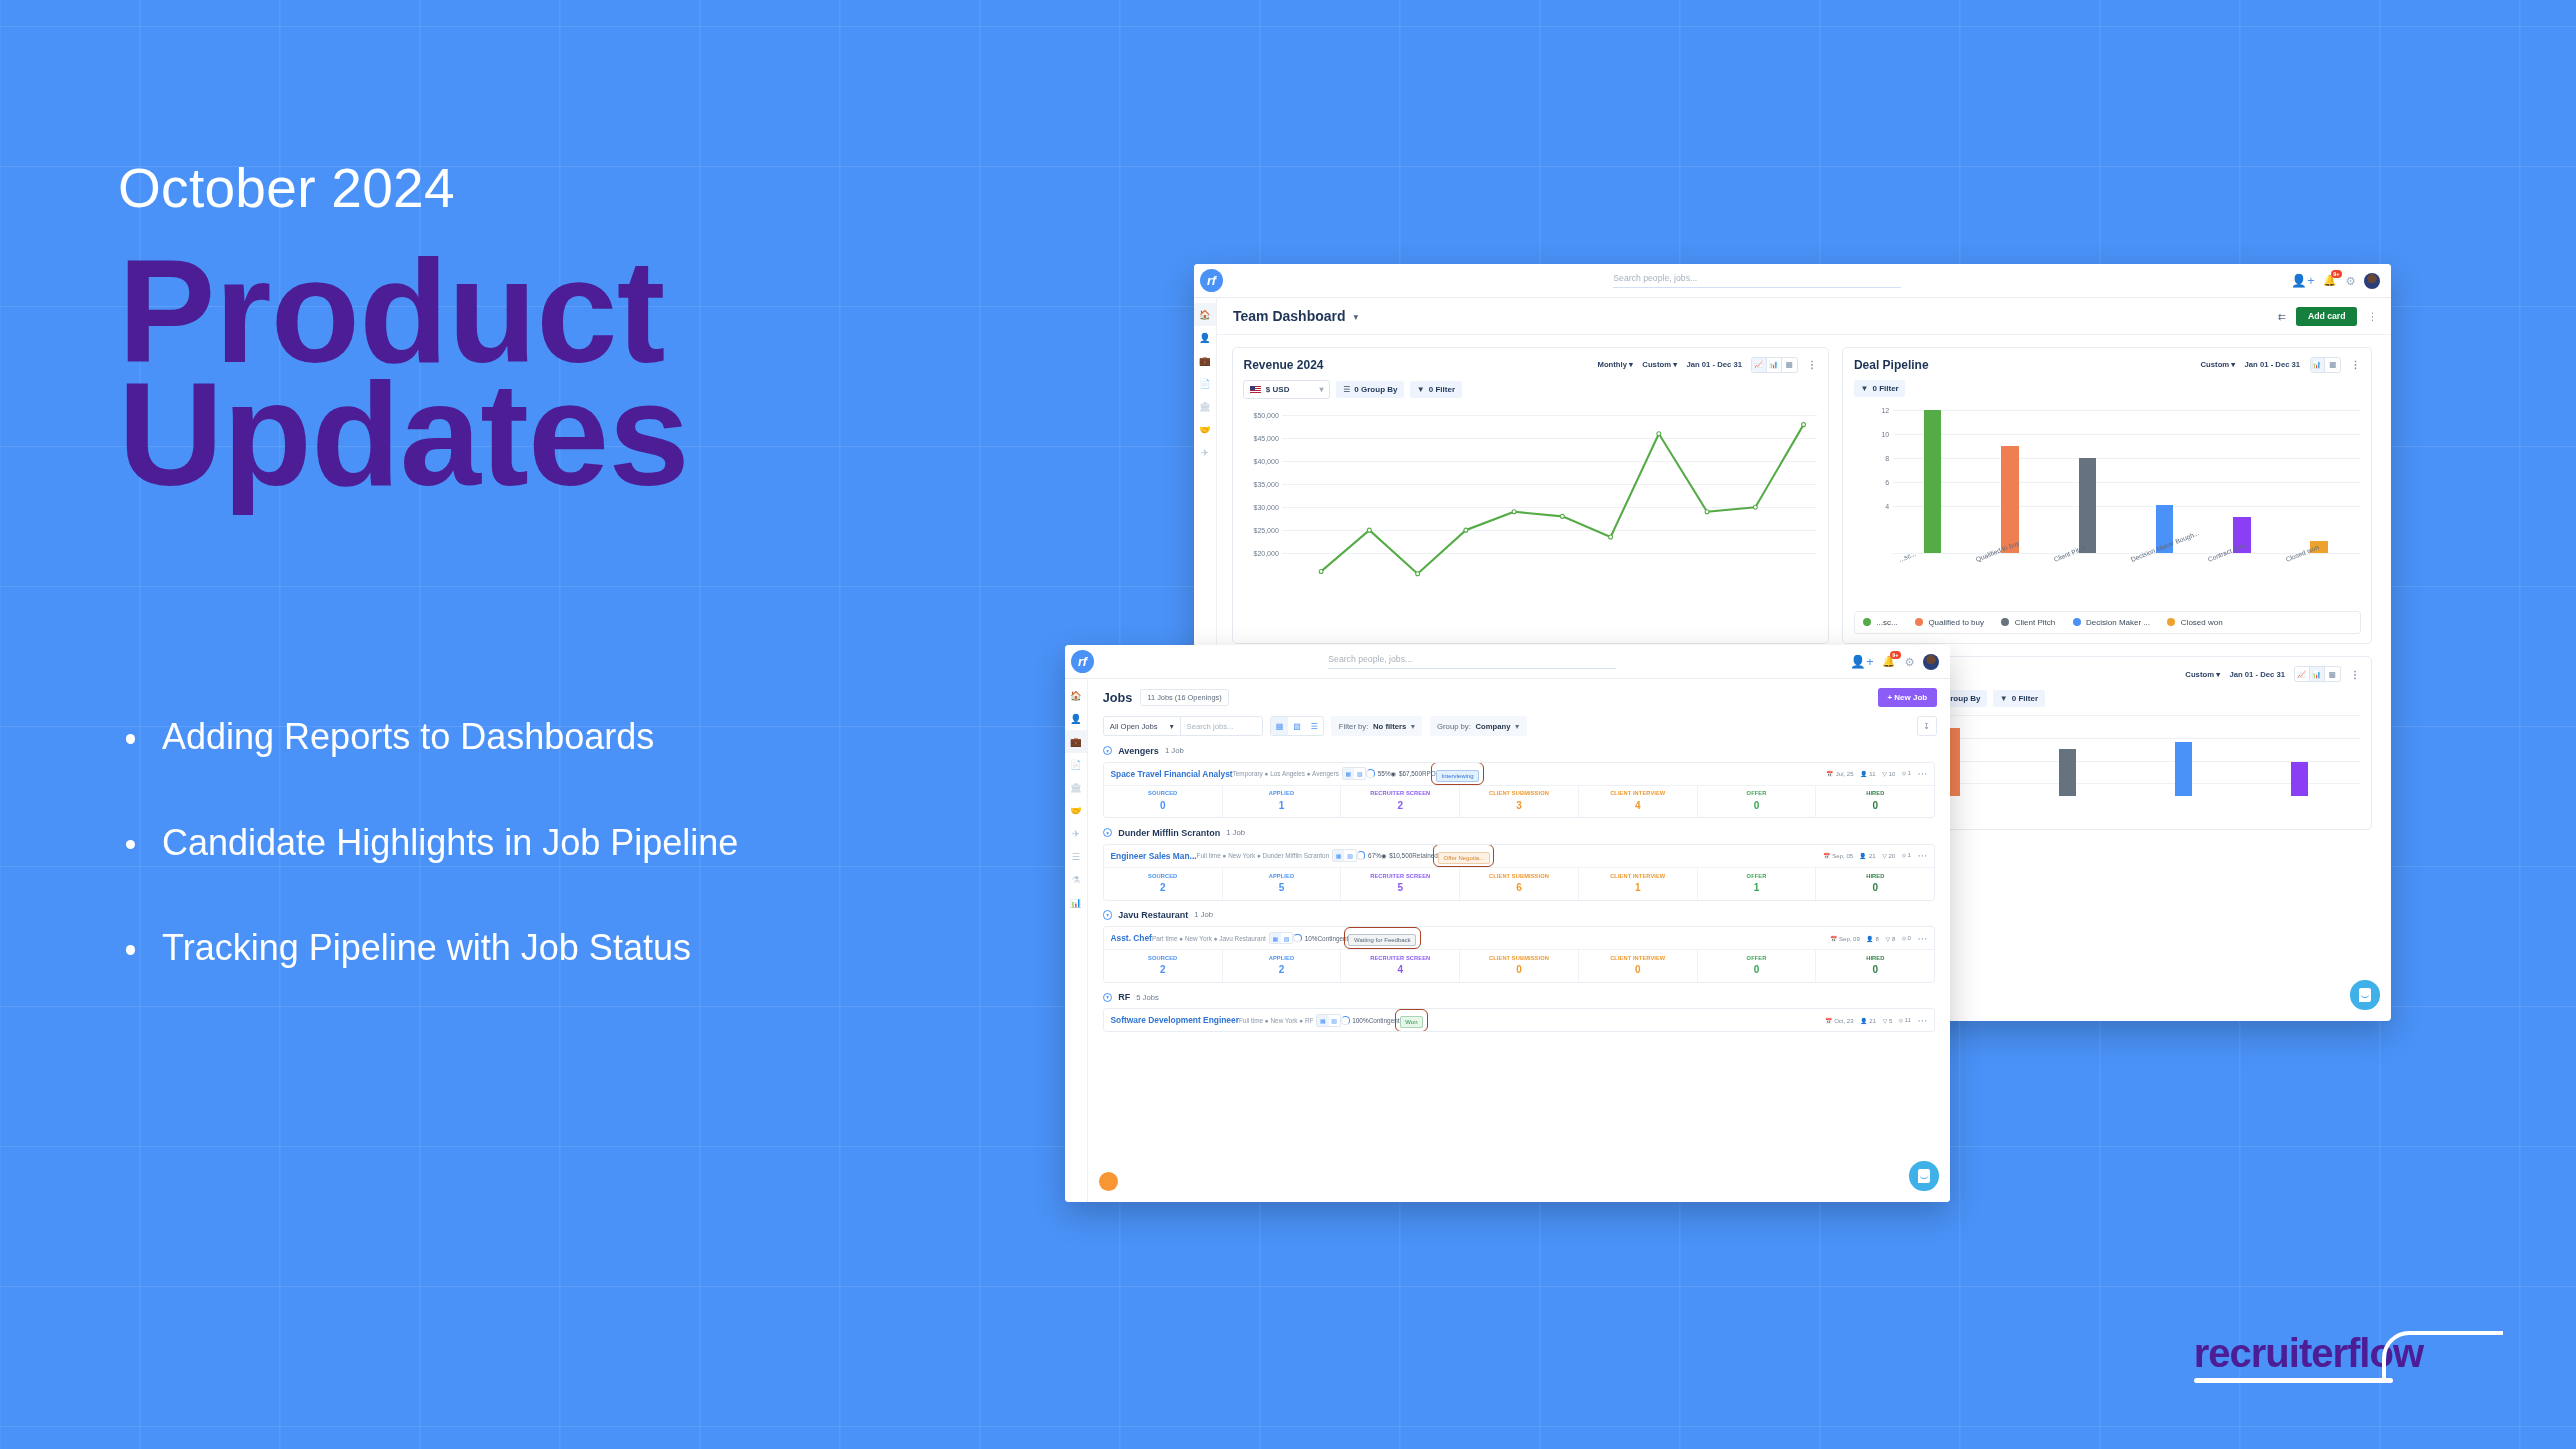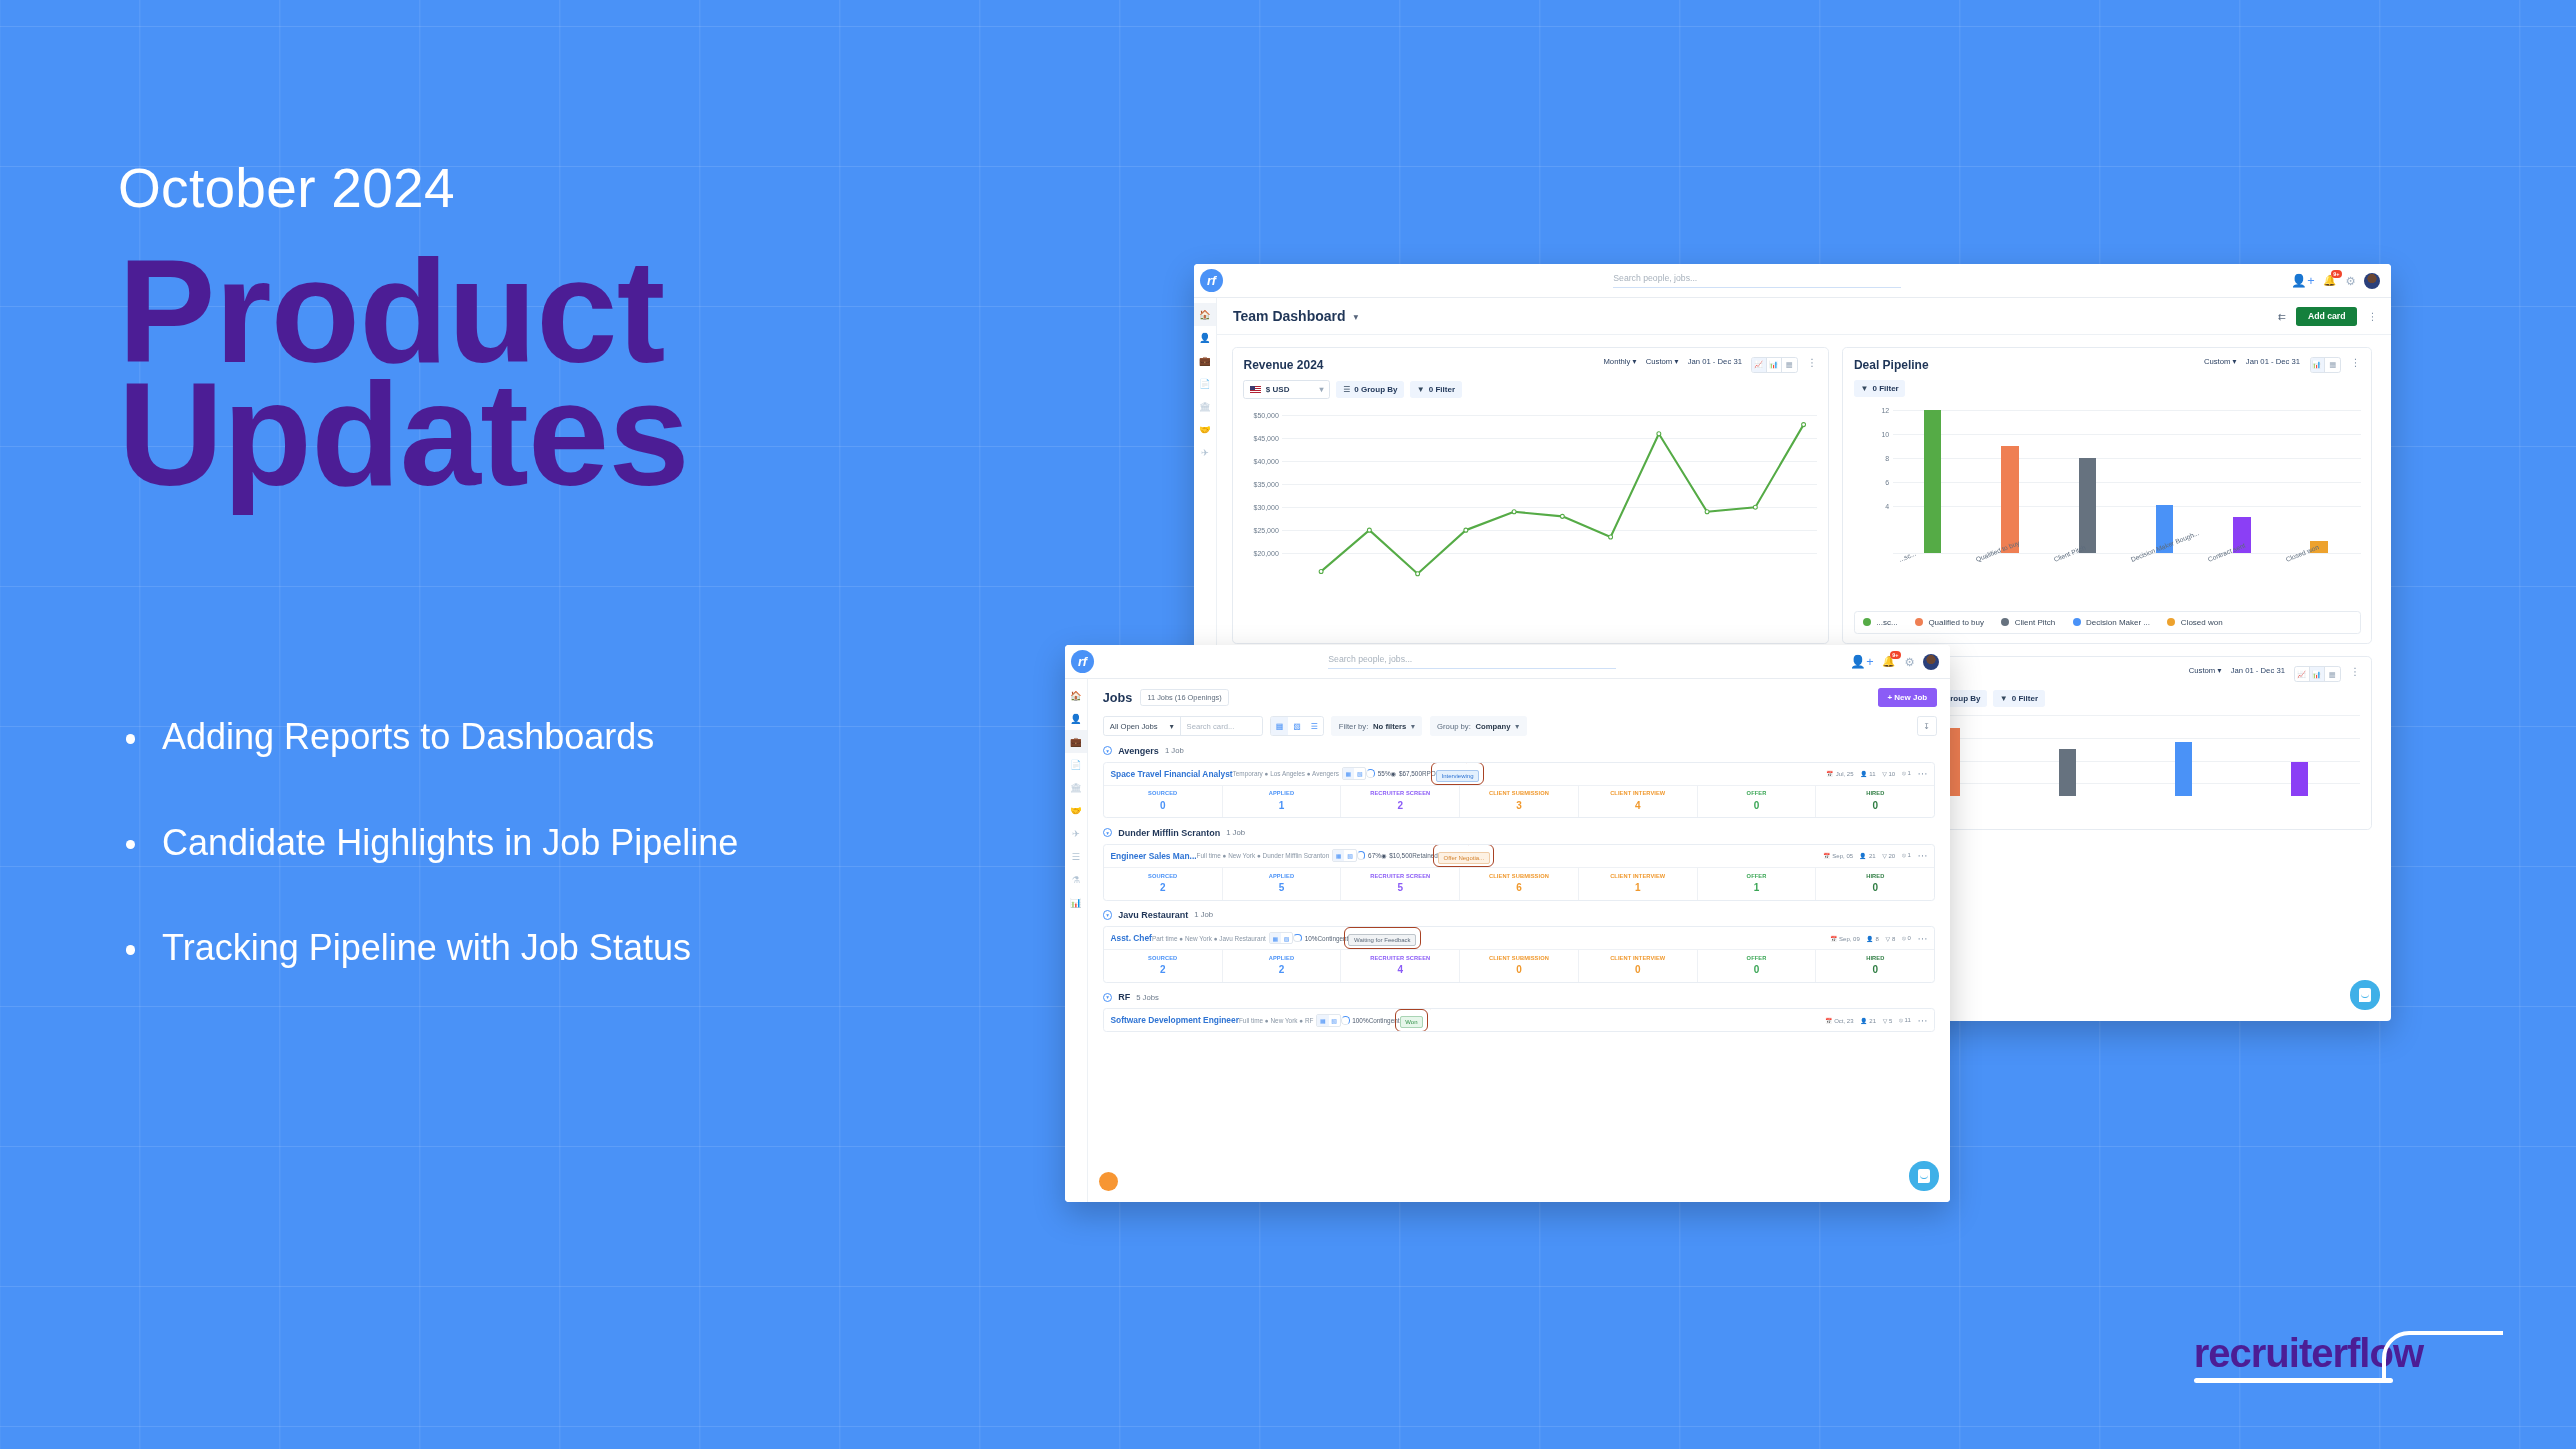--- a/index.html
+++ b/index.html
@@ -98,21 +98,21 @@
     background: #15803d; color: #fff; font-size: 8.7px; font-weight: 700;
     padding: 4.7px 11.4px; border-radius: 2.7px;
   }
   .kebab { color: #8193a8; font-size: 10px; letter-spacing: 0; }
   #dash .hr { height:0.7px; background:#edf1f5; margin: 8px 0 0 0; }
   #dash .cards { display: flex; gap: 13.4px; padding: 12px 14.8px; }
   .card { background:#fff; border:0.7px solid #e6ebf1; border-radius:4.7px; padding: 9.4px 10.7px; }
 
   .card .chead { display:flex; align-items:center; }
   .card .ctitle { font-size: 12px; font-weight: 700; color:#1f3557; }
-  .card .cmeta { margin-left:auto; display:flex; align-items:flex-start; gap:9.4px; font-size:7.7px; color:#2d4263; font-weight:400; }
+  .card .cmeta { margin-left:auto; display:flex; align-items:center; gap:9.4px; font-size:7.7px; color:#2d4263; font-weight:700; }
   .card .cmeta .lite { color:#30476a; }
   .segbtns { display:flex; border:0.7px solid #dde4ec; border-radius:2.7px; overflow:hidden; }
   .segbtns span { width:14.8px; height:13.4px; display:flex; align-items:center; justify-content:center; font-size:7.4px; color:#9aa9ba; border-right:0.7px solid #dde4ec; }
   .segbtns span:last-child { border-right:none; }
   .segbtns span.on { background:#eef4fd; color:#4a92f7; }
 
   .filterrow { display:flex; align-items:center; gap:6px; margin-top:7.4px; }
   .currency { display:flex; align-items:center; gap:4.7px; border:0.7px solid #dde4ec; border-radius:2.7px; padding:4px 6px; font-size:8px; font-weight:700; color:#2b3f5c; min-width:87px; }
   .flag { width:10.7px; height:7.4px; background:
       linear-gradient(to bottom,#b22234 0 15%,#fff 15% 30%,#b22234 30% 45%,#fff 45% 60%,#b22234 60% 75%,#fff 75% 90%,#b22234 90% 100%);
@@ -547,21 +547,21 @@
         <span class="jcount">11 Jobs (16 Openings)</span>
         <span class="newjob">+ New Job</span>
       </div>
 
       <div class="toolbar">
         <span class="selectbox">
           <span class="sel">
               <span>All Open Jobs</span>
               <span>▾</span>
             </span>
-          <span class="srch">Search card...</span>
+          <span class="srch">Search jobs...</span>
         </span>
         <span class="viewtoggle">
           <span class="on">▦</span>
           <span>▧</span>
           <span>☰</span>
         </span>
         <span class="pill">
             <span>Filter by:</span>
             <b>No filters</b>
             <span>▾</span>

